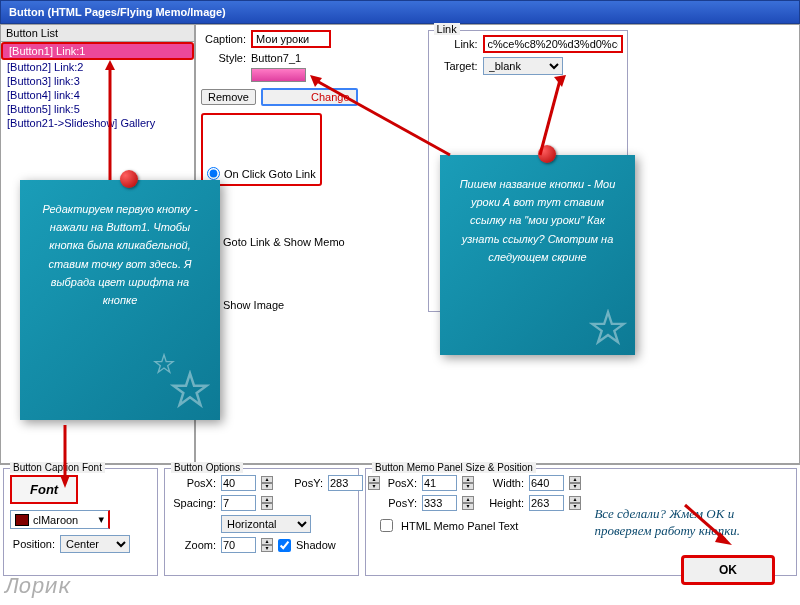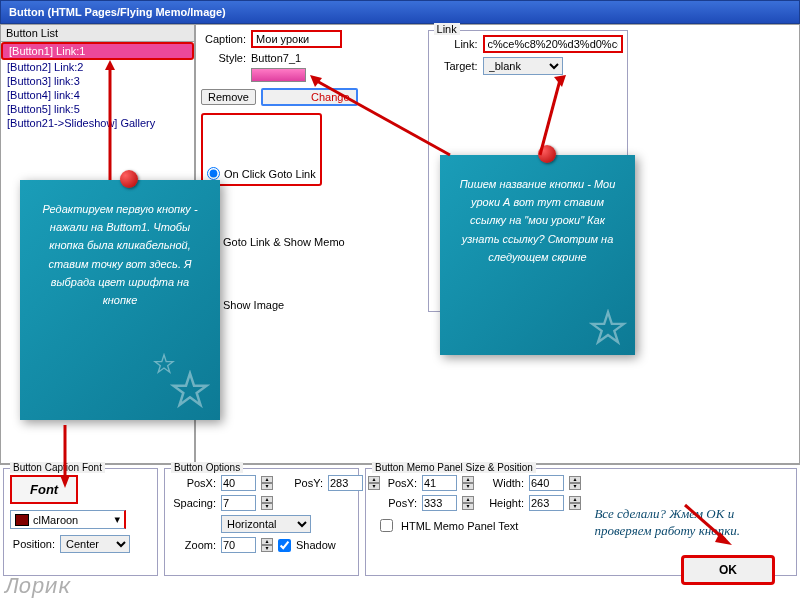--- a/index.html
+++ b/index.html
@@ -19,21 +19,21 @@
 
 .tab-strip { display: flex; gap: 2px; margin-bottom: 5px; }
 .tab { background: #f0f0f0; border: 1px solid #888; padding: 3px 8px; border-radius: 3px 3px 0 0; cursor: pointer; color: #1e4bb8; font-size: 11px; }
 .tab.active { background: #fff; border-bottom-color: #fff; border: 2px solid #d00; }
 
 .form-row { display: flex; align-items: center; gap: 5px; margin-bottom: 4px; }
 .form-row label { min-width: 45px; text-align: right; }
 .form-row input[type="text"] { border: 1px solid #7a9ec5; padding: 1px 3px; font-size: 11px; background: #fff; }
 .form-row select { border: 1px solid #7a9ec5; padding: 1px; font-size: 11px; }
 
-.caption-input { width: 91px; border: 2px solid #d00 !important; }
+.caption-input { width: 80px; border: 2px solid #d00 !important; }
 .link-input { width: 140px; border: 2px solid #d00 !important; }
 .caption-section { display: inline-block; vertical-align: top; }
 .link-section { display: inline-block; vertical-align: top; border: 1px solid #a0a0c0; padding: 4px; margin-left: 50px; position: relative; }
 .link-section::before { content: attr(data-legend); position: absolute; top: -8px; left: 5px; background: #f0f0f0; padding: 0 3px; font-size: 11px; }
 
 .style-bar { width: 55px; height: 14px; background: linear-gradient(to bottom, #ff7ac5, #e040a0); border: 1px solid #888; display: inline-block; }
 
 .btn-small { border: 1px solid #888; background: #f0f0f0; padding: 1px 6px; cursor: pointer; border-radius: 2px; }
 .btn-change { border: 2px solid #3b82f6; color: #c00; font-weight: normal; padding-left: 48px; }
 
@@ -43,21 +43,21 @@
 .sticky-note { position: absolute; background: linear-gradient(135deg, #1a9db8, #0d7a95); color: #fff; padding: 20px 15px; box-shadow: 3px 3px 10px rgba(0,0,0,.4); transform: rotate(0deg); font-family: Georgia, serif; font-style: italic; font-size: 13px; text-align: center; line-height: 1.4; }
 .sticky-note .pin { position: absolute; top: -10px; left: 50%; width: 18px; height: 18px; background: radial-gradient(circle at 30% 30%, #ff6060, #b00000); border-radius: 50%; box-shadow: 1px 1px 3px rgba(0,0,0,.5); }
 .sticky-note svg.star { position: absolute; fill: none; stroke: rgba(255,255,255,.4); stroke-width: 1.5; }
 .note1 { left: 20px; top: 180px; width: 200px; height: 240px; }
 .note2 { left: 440px; top: 155px; width: 195px; height: 200px; }
 
 .bottom-area { display: flex; height: 115px; border-top: 1px solid #a0a0a0; position: relative; }
 .bottom-box { border: 1px solid #a0a0c0; padding: 6px; margin: 3px; position: relative; }
 .bottom-box .legend { position: absolute; top: -7px; left: 6px; background: #f0f0f0; padding: 0 3px; font-size: 10px; }
 .font-btn { border: 2px solid #d00; background: #f5f5f5; padding: 5px 18px; font-weight: bold; font-style: italic; cursor: pointer; font-size: 13px; }
-.color-box { border: 1px solid #7a9ec5; padding: 2px 4px; display: flex; align-items: center; gap: 4px; width: 116px; border-right: 2px solid #d00; }
+.color-box { border: 1px solid #7a9ec5; padding: 2px 4px; display: flex; align-items: center; gap: 4px; width: 100px; border-right: 2px solid #d00; }
 .color-swatch { width: 14px; height: 12px; background: #800000; border: 1px solid #000; }
 .num-input { width: 35px; border: 1px solid #7a9ec5; padding: 1px; }
 .spinner { display: inline-flex; flex-direction: column; }
 .spinner span { width: 12px; height: 7px; border: 1px solid #888; background: #e0e0e0; font-size: 6px; text-align: center; line-height: 5px; cursor: pointer; }
 
 .ok-btn { position: absolute; right: 25px; bottom: 20px; border: 3px solid #d00; background: #f0f0f0; padding: 5px 35px; font-weight: bold; border-radius: 4px; cursor: pointer; font-size: 12px; }
 .ok-note { position: absolute; right: 60px; bottom: 65px; color: #0c4a6e; font-style: italic; font-family: Georgia, serif; font-size: 13px; text-align: left; line-height: 1.3; }
 
 .watermark { position: absolute; left: 5px; bottom: 5px; color: rgba(120,120,120,.6); font-size: 22px; font-family: Liberation Mono, monospace; font-style: italic; }
 

